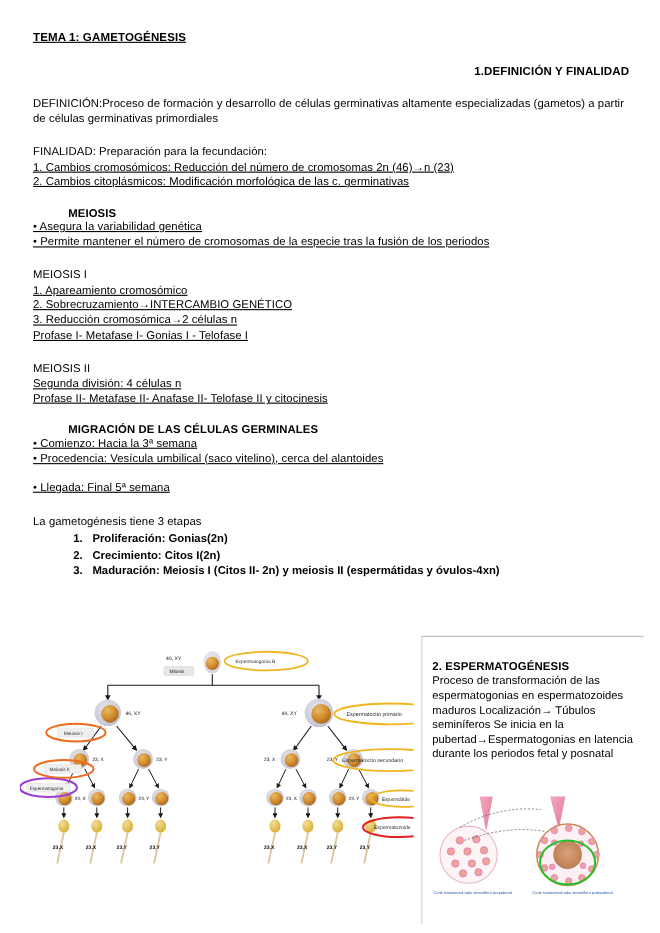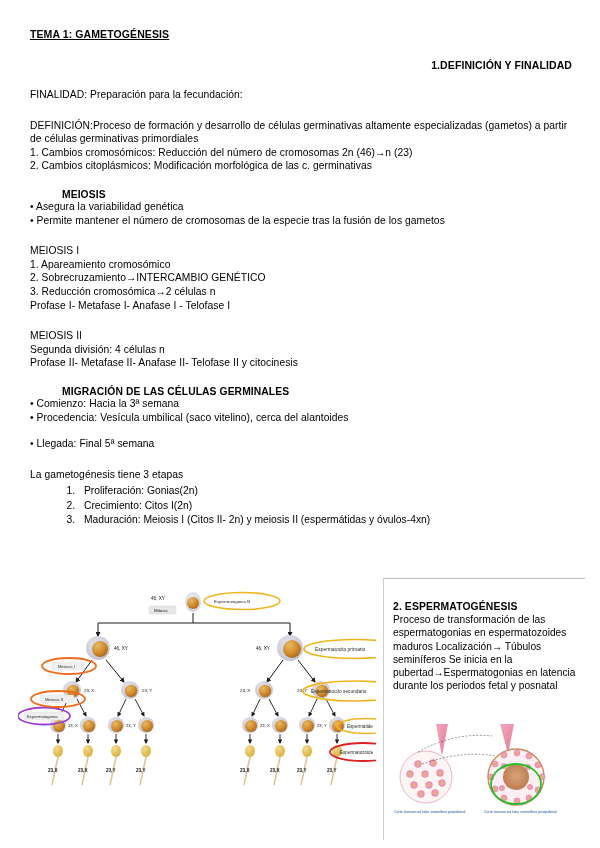--- a/index.html
+++ b/index.html
@@ -47,27 +47,28 @@
   }
 
   .bold-head {
     font-size: 10.3px;
     font-weight: bold;
     margin: 16px 0 0 0;
     letter-spacing: 0.1px;
     padding-left: 32px;
   }
 
-  .line { font-size: 10.3px; line-height: 13.6px; letter-spacing: 0.05px; }
+  .line { font-size: 10.3px; line-height: 13.6px; letter-spacing: 0.05px; text-decoration: underline; }
 
   .ol-list {
     margin: 3px 0 0 0;
     padding: 0 0 0 48px;
     font-size: 10.3px;
     line-height: 14.6px;
+    font-weight: bold;
   }
   .ol-list li { margin: 0; padding-left: 6px; }
 
   
   .info-box {
     position: absolute;
     left: 383px;
     top: 578px;
     width: 202px;
     border-top: 1px solid #b9b9b9;
@@ -112,35 +113,35 @@
 <body>
 
 <div class="page">
 
   <h1 class="doc-title">TEMA 1: GAMETOGÉNESIS</h1>
 
   <div class="section-num">
     <span class="num">1.</span><span>DEFINICIÓN Y FINALIDAD</span>
   </div>
 
+  <p class="para">DEFINICIÓN:Proceso de formación y desarrollo de células germinativas altamente especializadas (gametos) a partir de células germinativas primordiales</p>
+
   <p class="para">FINALIDAD: Preparación para la fecundación:</p>
-
-  <p class="para">DEFINICIÓN:Proceso de formación y desarrollo de células germinativas altamente especializadas (gametos) a partir de células germinativas primordiales</p>
   <div class="line">1. Cambios cromosómicos: Reducción del número de cromosomas 2n (46)→n (23)</div>
   <div class="line">2. Cambios citoplásmicos: Modificación morfológica de las c. germinativas</div>
 
   <div class="bold-head">MEIOSIS</div>
   <div class="line">• Asegura la variabilidad genética</div>
-  <div class="line">• Permite mantener el número de cromosomas de la especie tras la fusión de los gametos</div>
+  <div class="line">• Permite mantener el número de cromosomas de la especie tras la fusión de los periodos</div>
 
   <p class="para">MEIOSIS I</p>
   <div class="line">1. Apareamiento cromosómico</div>
   <div class="line">2. Sobrecruzamiento→INTERCAMBIO GENÉTICO</div>
   <div class="line">3. Reducción cromosómica→2 células n</div>
-  <div class="line">Profase I- Metafase I- Anafase I - Telofase I</div>
+  <div class="line">Profase I- Metafase I- Gonias I - Telofase I</div>
 
   <p class="para">MEIOSIS II</p>
   <div class="line">Segunda división: 4 células n</div>
   <div class="line">Profase II- Metafase II- Anafase II- Telofase II y citocinesis</div>
 
   <div class="bold-head">MIGRACIÓN DE LAS CÉLULAS GERMINALES</div>
   <div class="line">• Comienzo: Hacia la 3ª semana</div>
   <div class="line">• Procedencia: Vesícula umbilical (saco vitelino), cerca del alantoides</div>
   <div style="height:13px"></div>
   <div class="line">• Llegada: Final 5ª semana</div>

